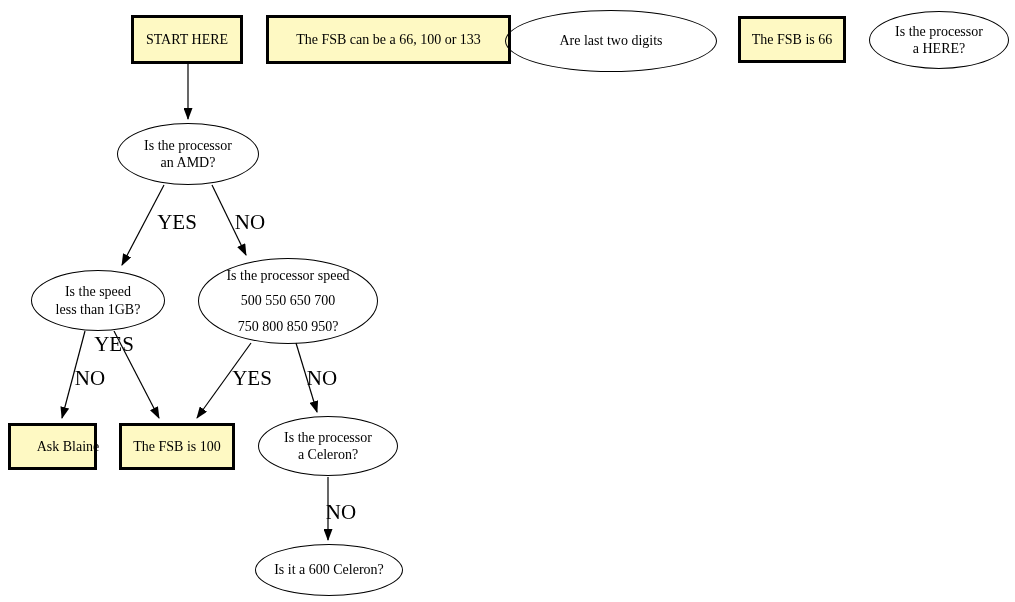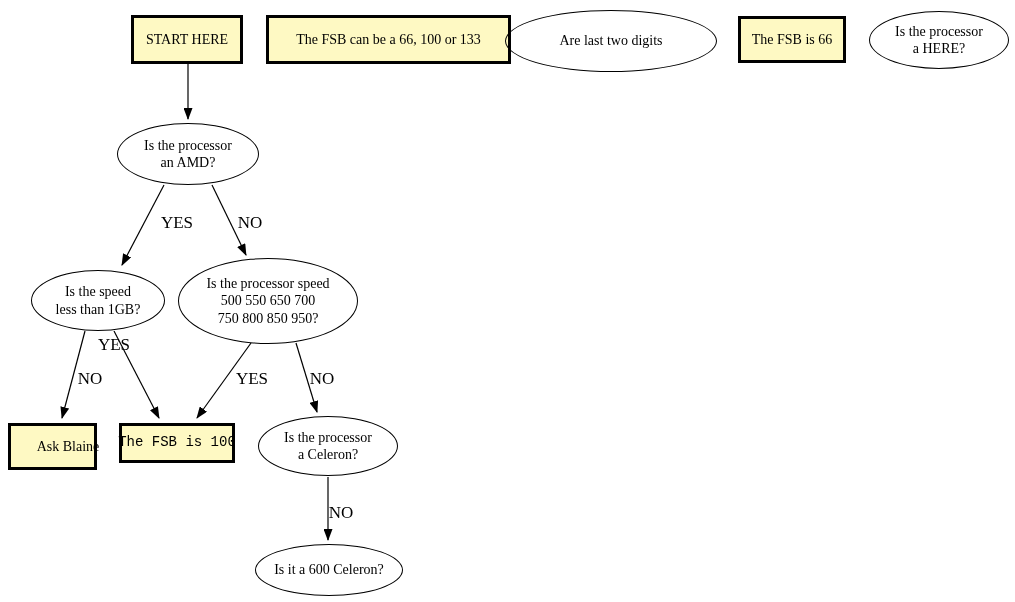--- a/index.html
+++ b/index.html
@@ -41,21 +41,21 @@
     border: 3px solid #000000;
   }
   .node.ellipse {
     border: 1.2px solid #000000;
     border-radius: 50%;
     background: transparent;
   }
   .edge-label {
     position: absolute;
     transform: translate(-50%, -50%);
-    font-size: 17px;
+    font-size: 21px;
     line-height: 1;
     white-space: nowrap;
     color: #000000;
   }
 </style>
 </head>
 <body>
 
 <div class="canvas">
   <svg class="edges-layer" width="1015" height="602" viewBox="0 0 1015 602" xmlns="http://www.w3.org/2000/svg">
@@ -93,29 +93,29 @@
         <div>a HERE?</div>
       </div>
       <div class="node ellipse" style="left: 117px; top: 123px; width: 142px; height: 62px; border-color: rgb(0, 0, 0);">
         <div>Is the processor</div>
         <div>an AMD?</div>
       </div>
       <div class="node ellipse" style="left: 31px; top: 270px; width: 134px; height: 61px; border-color: rgb(0, 0, 0);">
         <div>Is the speed</div>
         <div>less than 1GB?</div>
       </div>
-      <div class="node ellipse" style="left: 178px; top: 258px; width: 180px; height: 86px; border-color: rgb(0, 0, 0);">
+      <div class="node ellipse" style="left: 198px; top: 258px; width: 180px; height: 86px; border-color: rgb(0, 0, 0); gap: 8px;">
         <div>Is the processor speed</div>
         <div>500 550 650 700</div>
         <div>750 800 850 950?</div>
       </div>
       <div class="node rect" style="left: 8px; top: 423px; width: 89px; height: 47px; border-color: rgb(0, 0, 0); padding-left: 31px;">
         <div>Ask Blaine</div>
       </div>
-      <div class="node rect" style="left: 119px; top: 423px; width: 116px; height: 40px; border-color: rgb(0, 0, 0); font-family: Liberation Mono, monospace;">
+      <div class="node rect" style="left: 119px; top: 423px; width: 116px; height: 47px; border-color: rgb(0, 0, 0);">
         <div>The FSB is 100</div>
       </div>
       <div class="node ellipse" style="left: 258px; top: 416px; width: 140px; height: 60px; border-color: rgb(0, 0, 0);">
         <div>Is the processor</div>
         <div>a Celeron?</div>
       </div>
       <div class="node ellipse" style="left: 255px; top: 544px; width: 148px; height: 52px; border-color: rgb(0, 0, 0);">
         <div>Is it a 600 Celeron?</div>
       </div>
     </div>

